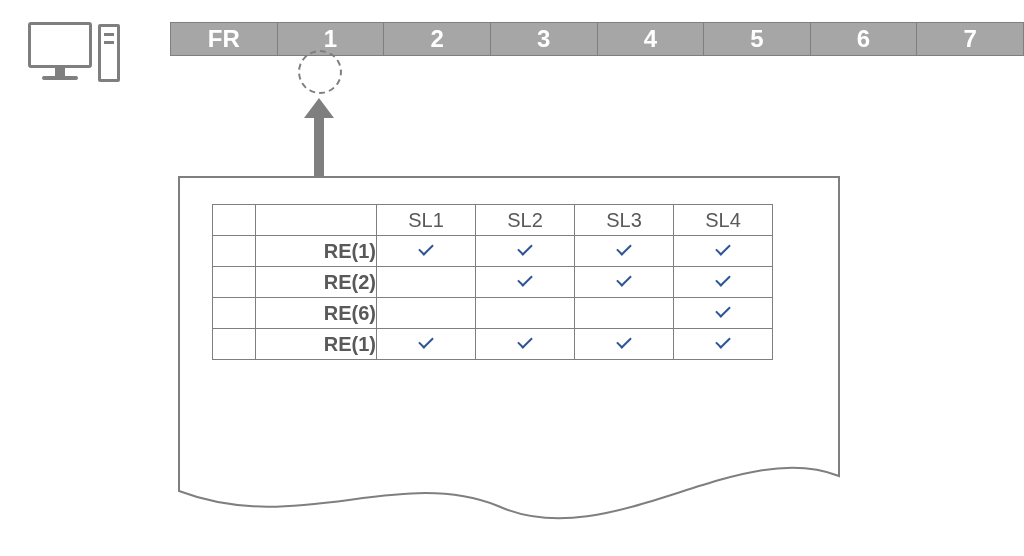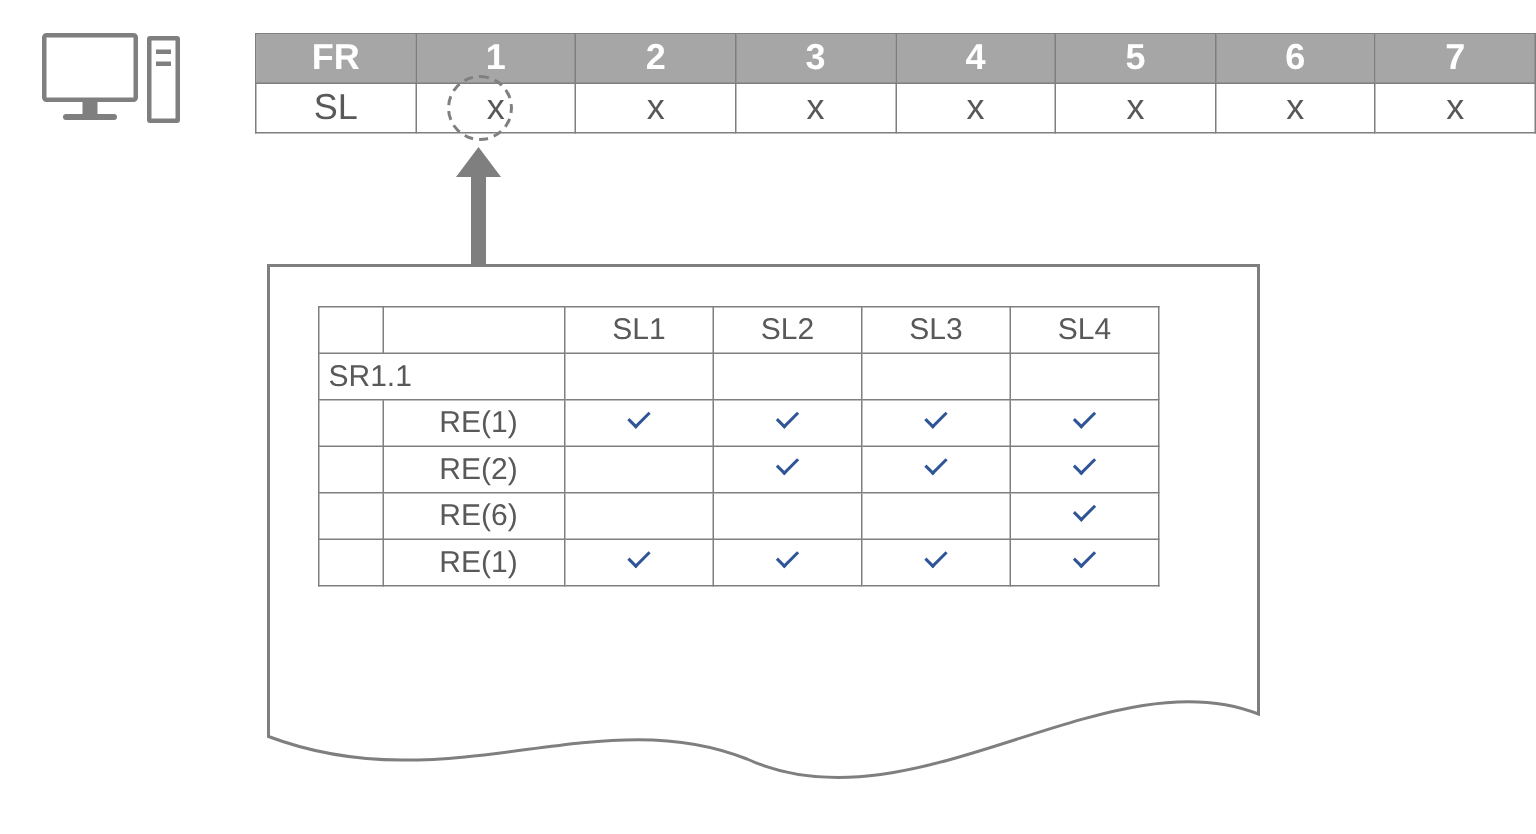--- a/index.html
+++ b/index.html
@@ -115,21 +115,21 @@
     border-radius:20px;
   }
   .detail-table th, .detail-table td {
     border:1px solid #7f7f7f;
     height:30px;
     text-align:center;
     font-weight:normal;
     padding:0;
   }
   .detail-table .c-indent { width:42px; }
-  .detail-table .c-label  { width:114px; text-align:center; padding-left:6px;}
+  .detail-table .c-label  { width:114px; text-align:right; padding-left:6px;font-weight:bold;}
   .detail-table .c-sl     { width:98px; }
   .detail-table .group td.first { text-align:left; padding-left:6px; }
 
   .check {
     display:inline-block;
     width:20px; height:14px;
     position:relative;
   }
   .check::after{
     content:"";
@@ -158,30 +158,20 @@
         <tr>
       <th>FR</th>
       <th>1</th>
       <th>2</th>
       <th>3</th>
       <th>4</th>
       <th>5</th>
       <th>6</th>
       <th>7</th>
     </tr>
-    <tr>
-      <td>SL</td>
-      <td>x</td>
-      <td>x</td>
-      <td>x</td>
-      <td>x</td>
-      <td>x</td>
-      <td>x</td>
-      <td>x</td>
-    </tr>
   </tbody>
     </table>
 
   <div class="highlight-circle"></div>
 
   <div class="arrow">
     <div class="head"></div>
     <div class="shaft"></div>
   </div>
 
@@ -197,27 +187,20 @@
     <tbody>
         <tr>
       <td class="c-indent"></td>
       <td class="c-label"></td>
       <td class="c-sl">SL1</td>
       <td class="c-sl">SL2</td>
       <td class="c-sl">SL3</td>
       <td class="c-sl">SL4</td>
     </tr>
 
-    <tr class="group">
-      <td class="first" colspan="2">SR1.1</td>
-      <td></td>
-          <td></td>
-          <td></td>
-          <td></td>
-    </tr>
     <tr>
       <td class="c-indent"></td>
       <td class="c-label">RE(1)</td>
       <td><span class="check"></span></td>
       <td><span class="check"></span></td>
       <td><span class="check"></span></td>
       <td><span class="check"></span></td>
     </tr>
     <tr>
       <td class="c-indent"></td>

